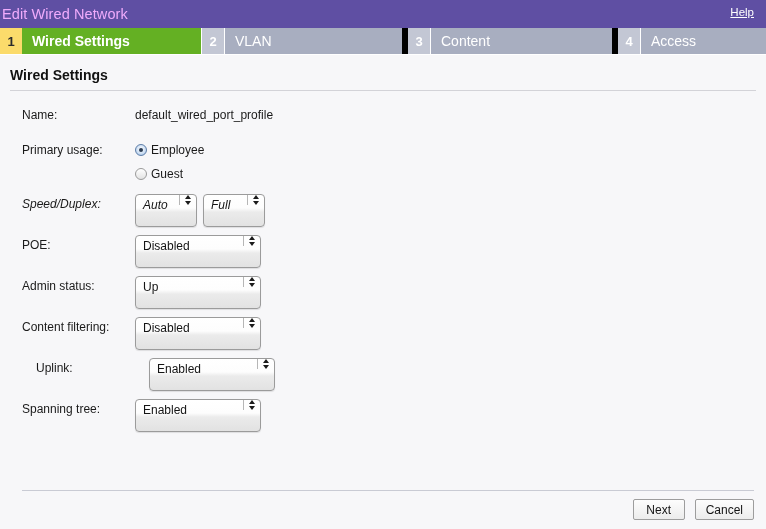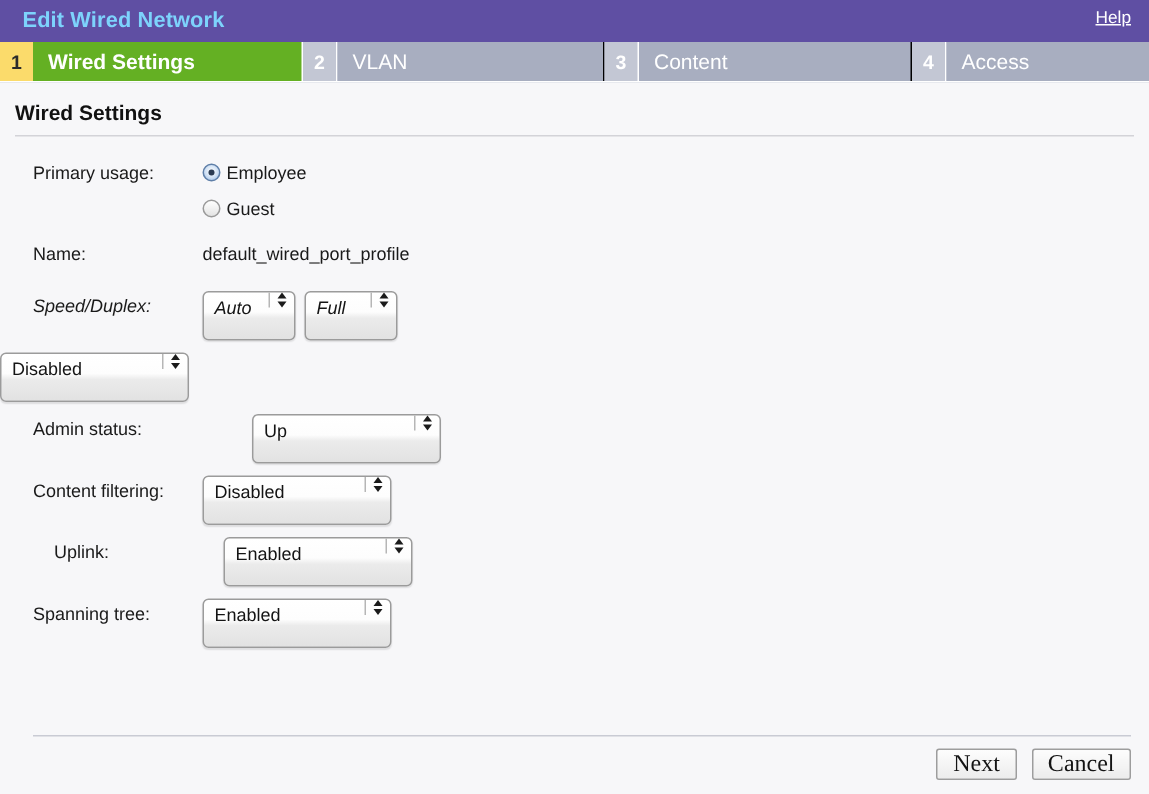--- a/index.html
+++ b/index.html
@@ -20,25 +20,25 @@
 
   
   #titlebar {
     height: 28px;
     background: #5f4fa3;
     position: relative;
     display: flex;
     align-items: center;
   }
   #title-text {
-    color: #7dd3fc;
+    color: #f0abfc;
     font-size: 14.5px;
-    font-weight: bold;
+    font-weight: normal;
     letter-spacing: .1px;
-    margin-left: 15px;
+    margin-left: 2px;
   }
   #help-link {
     position: absolute;
     right: 12px;
     top: 6px;
     color: #ffffff;
     font-size: 11.5px;
     text-decoration: underline;
     cursor: pointer;
   }
@@ -67,21 +67,21 @@
     color: #ffffff;
     border-right: 1px solid #ffffff;
   }
   .tab .lbl {
     display: flex;
     align-items: center;
     padding-left: 10px;
     font-size: 14px;
     color: #ffffff;
     background: #a8aec0;
-    border-right: 1px solid #000000;
+    border-right: 6px solid #000000;
   }
   .tab.active .num {
     background: #fbdb6b;
     color: #2b2b2b;
     border-right: none;
   }
   .tab.active .lbl {
     background: #64b023;
     color: #ffffff;
     font-weight: bold;
@@ -235,23 +235,23 @@
     display: flex;
     gap: 10px;
   }
   .btn {
     min-width: 52px;
     height: 21px;
     padding: 0 10px;
     border: 1px solid #9d9d9d;
     border-radius: 2px;
     background: linear-gradient(#fdfdfd, #ececec);
-    font-size: 16px;
+    font-size: 12px;
     color: #141414;
-    font-family: Liberation Serif, serif;
+    font-family: Liberation Sans, sans-serif;
     display: flex;
     align-items: center;
     justify-content: center;
     cursor: pointer;
     box-sizing: border-box;
   }
 </style>
 </head>
 <body>
 
@@ -282,42 +282,42 @@
     <div class="lbl">Access</div>
   </div>
 
 </div>
 
 <div id="content">
 
   <div id="section-head">Wired Settings</div>
 
   <div id="form">
+
+    <div class="row" style="margin-bottom:8px;">
+      <div class="label">Name:</div>
+      <div class="field">
+        <span class="static-val">default_wired_port_profile</span>
+      </div>
+    </div>
 
     <div class="row" style="margin-bottom:6px;">
       <div class="label">Primary usage:</div>
       <div style="display:flex;flex-direction:column;">
         <div class="radio-line">
           <span class="radio checked"></span>
           <span class="radio-label">Employee</span>
         </div>
         <div class="radio-line">
           <span class="radio"></span>
           <span class="radio-label">Guest</span>
         </div>
       </div>
     </div>
 
-    <div class="row" style="margin-bottom:8px;">
-      <div class="label">Name:</div>
-      <div class="field">
-        <span class="static-val">default_wired_port_profile</span>
-      </div>
-    </div>
-
     <div class="row" style="margin-bottom:8px;font-style:italic;">
       <div class="label">Speed/Duplex:</div>
       <div class="field">
         <div class="sel w-auto">
           <span class="txt">Auto</span>
           <span class="arrows">
               <i class="up"></i>
               <i class="down"></i>
             </span>
         </div>
@@ -325,32 +325,33 @@
           <span class="txt">Full</span>
           <span class="arrows">
               <i class="up"></i>
               <i class="down"></i>
             </span>
         </div>
       </div>
     </div>
 
     <div class="row" style="margin-bottom:8px;">
+      <div class="label">POE:</div>
       <div class="field">
         <div class="sel w-wide">
           <span class="txt">Disabled</span>
           <span class="arrows">
               <i class="up"></i>
               <i class="down"></i>
             </span>
         </div>
       </div>
     </div>
 
-    <div class="row" style="margin-bottom:8px;gap:33px;">
+    <div class="row" style="margin-bottom:8px;">
       <div class="label">Admin status:</div>
       <div class="field">
         <div class="sel w-wide">
           <span class="txt">Up</span>
           <span class="arrows">
               <i class="up"></i>
               <i class="down"></i>
             </span>
         </div>
       </div>

